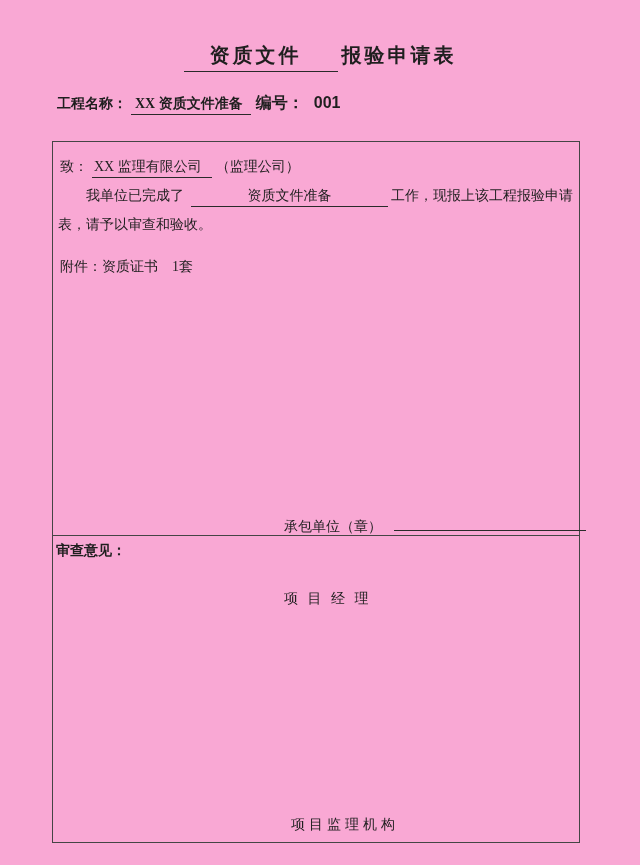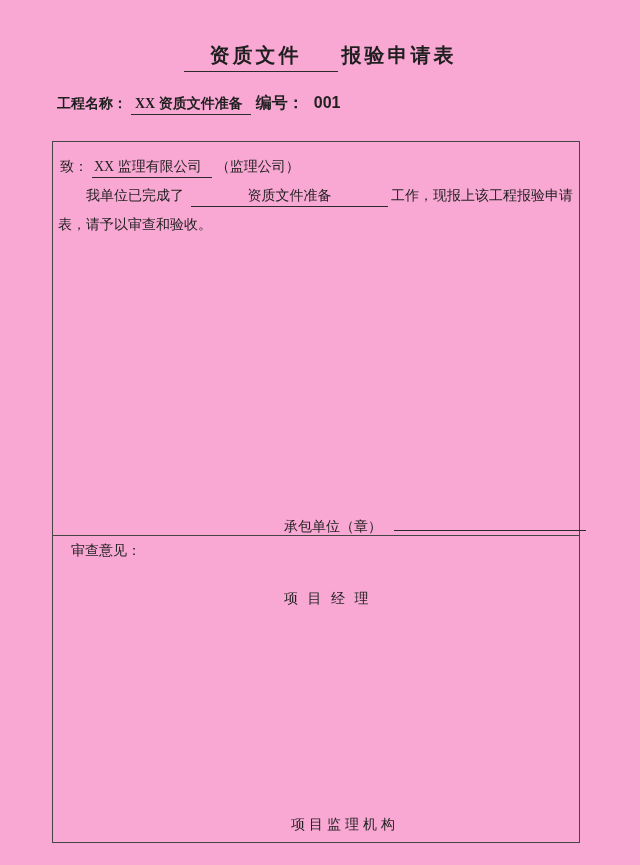--- a/index.html
+++ b/index.html
@@ -82,21 +82,21 @@
     position:absolute; left:231px; top:325px;
     line-height:24px; white-space:pre;
   }
   .sig-underline {
     display:inline-block; width:192px; height:14px;
     border-bottom:1.5px solid #2a2a2a;
     margin-left:12px; vertical-align:baseline;
   }
   .spaced { letter-spacing:3px; }
 
-  .review-label { position:absolute; top:6px; left:18px; }
+  .review-label { position:absolute; top:6px; left:3px;font-weight:bold; }
 
   .sign-block-supervisor {
     position:absolute; left:206px; top:234px;
     line-height:22px; white-space:pre;
   }
   .sb2-line1 { padding-left:32px; letter-spacing:4px; }
 </style>
 </head>
 <body>
 
@@ -117,20 +117,21 @@
       <div class="line-to">
         <span>致：</span><span class="to-company">XX 监理有限公司</span><span class="to-suffix">（监理公司）</span>
       </div>
 
       <div class="line-statement">
         <span>我单位已完成了</span><span class="stmt-blank">资质文件准备</span><span>工作，现报上该工程报验申请</span>
       </div>
 
       <div class="line-statement2">表，请予以审查和验收。</div>
 
+      <div class="line-attachment">附件：资质证书　1套</div>
 
       <div class="sign-block-contractor">
         <div><span>承包单位（章）</span><span class="sig-underline"></span></div>
         <div class="spaced">项 目 经 理</div>
       </div>
     </div>
 
     <div class="row-bottom">
       <div class="review-label">审查意见：</div>
 

